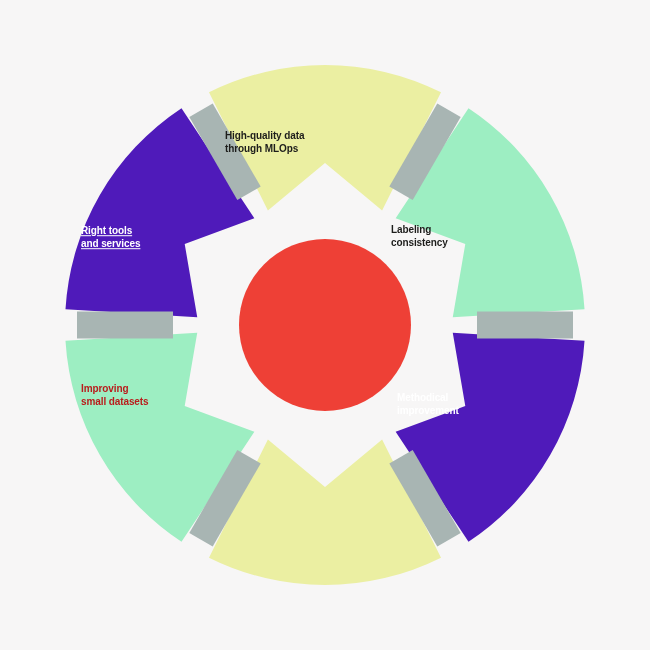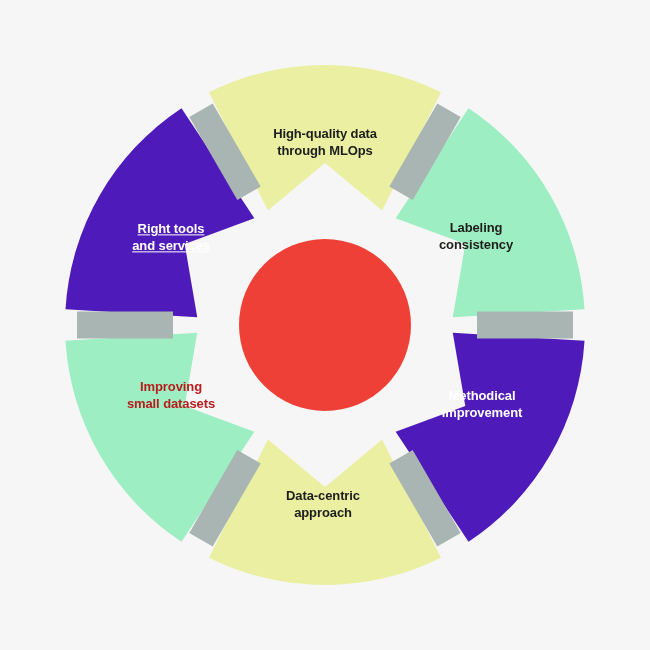--- a/index.html
+++ b/index.html
@@ -21,23 +21,23 @@
   svg.wheel {
     position: absolute;
     top: 0;
     left: 0;
     width: 650px;
     height: 650px;
     display: block;
   }
   .seg-label {
     position: absolute;
-    text-align: center;
+    text-align: left;
     font-weight: bold;
-    font-size: 13px;
+    font-size: 10px;
     line-height: 1.28;
     letter-spacing: -0.1px;
     pointer-events: none;
     white-space: pre-line;
   }
   .center-wrap {
     position: absolute;
     left: 325px;
     top: 325px;
     transform: translate(-50%, -50%);
@@ -82,22 +82,20 @@
 
   <div class="seg-label" style="left: 325px; top: 143px; width: 200px; transform: translate(-50%, -50%); color: rgb(29, 29, 27);">High-quality data
 through MLOps</div>
 
   <div class="seg-label" style="left: 476px; top: 237px; width: 170px; transform: translate(-50%, -50%); color: rgb(29, 29, 27);">Labeling
 consistency</div>
 
   <div class="seg-label" style="left: 482px; top: 405px; width: 170px; transform: translate(-50%, -50%); color: rgb(255, 255, 255);">Methodical
 improvement</div>
 
-  <div class="seg-label" style="left: 323px; top: 505px; width: 200px; transform: translate(-50%, -50%); color: rgb(29, 29, 27);">Data-centric
-approach</div>
 
   <div class="seg-label" style="left: 171px; top: 396px; width: 180px; transform: translate(-50%, -50%); color: #b91c1c;">Improving
 small datasets</div>
 
   <div class="seg-label" style="left: 171px; top: 238px; width: 180px; transform: translate(-50%, -50%); color: rgb(255, 255, 255); text-decoration: underline;">Right tools
 and services</div>
 
 
 </div>
 

